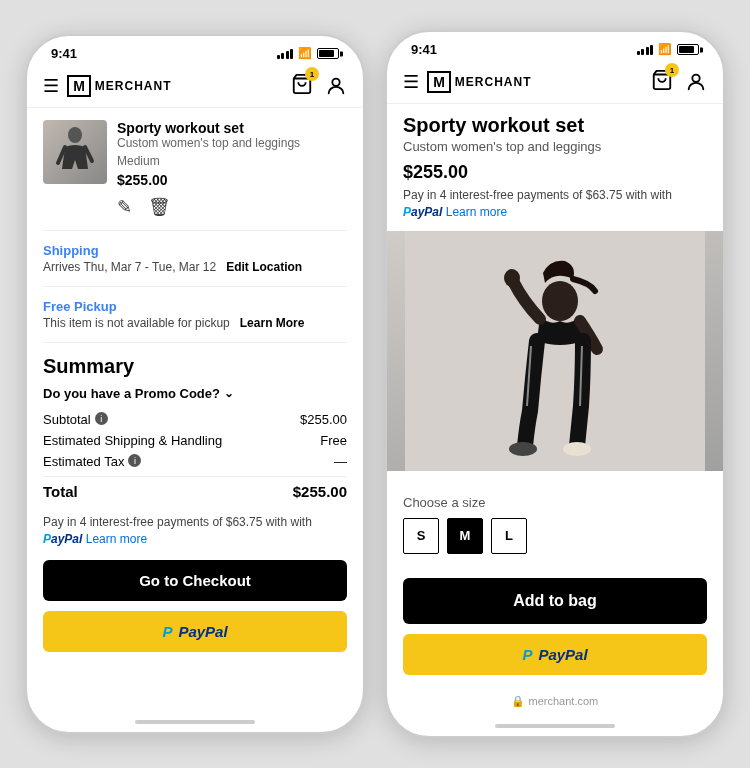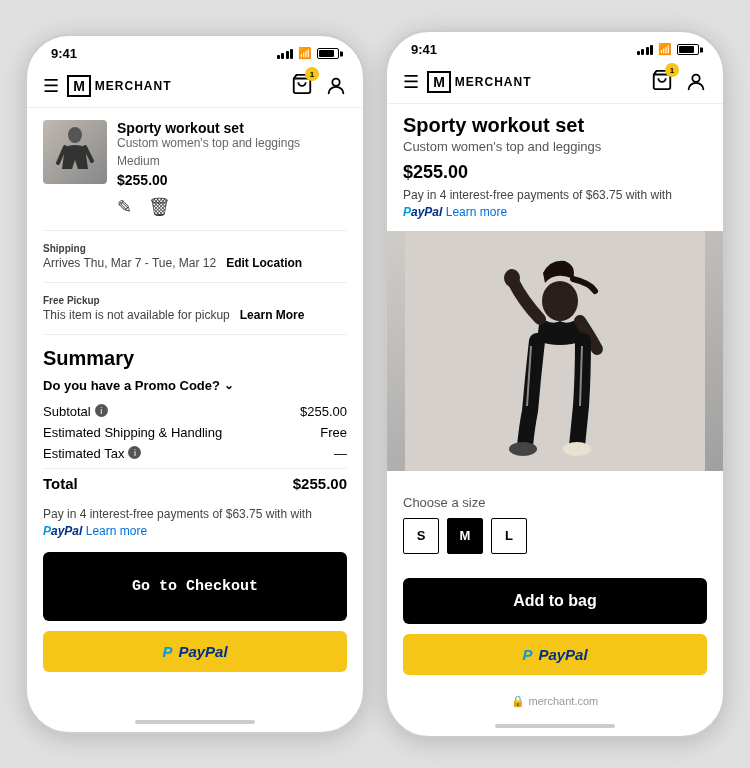--- a/index.html
+++ b/index.html
@@ -91,44 +91,44 @@
     }
     .product-info { flex: 1; }
     .product-name { font-size: 14px; font-weight: 700; }
     .product-subtitle { font-size: 12px; color: #666; }
     .product-size { font-size: 12px; color: #666; margin-top: 4px; }
     .product-price { font-size: 14px; font-weight: 700; margin-top: 4px; }
     .item-actions { display: flex; gap: 16px; margin-top: 8px; }
     .action-icon { font-size: 18px; cursor: pointer; color: #333; }
 
     .section-row { margin-bottom: 12px; padding-bottom: 12px; border-bottom: 1px solid #eee; }
-    .section-label { font-size: 10px; font-weight: 700; color: #404040; margin-bottom: 2px; }
+    .section-label { font-size: 13px; font-weight: 700; color: #3b82f6; margin-bottom: 2px; }
     .section-value { font-size: 12px; color: #444; }
     .section-link { font-size: 12px; font-weight: 700; color: #000; cursor: pointer; }
 
     .summary-section { margin-bottom: 12px; }
     .summary-title { font-size: 20px; font-weight: 900; margin-bottom: 8px; }
     .promo-row { display: flex; align-items: flex-start; margin-bottom: 8px; font-size: 13px; font-weight: 600; cursor: pointer; }
     .promo-chevron { margin-left: 4px; font-size: 12px; }
     .summary-line { display: flex; justify-content: space-between; font-size: 13px; padding: 3px 0; }
     .summary-line-label { display: flex; gap: 4px; }
     .info-dot {
       width: 13px; height: 13px; border-radius: 50%; background: #555; color: #fff;
       font-size: 9px; display: inline-flex; align-items: center; justify-content: center;
       cursor: pointer;
     }
     .total-line { display: flex; justify-content: space-between; font-size: 15px; font-weight: 700; padding: 6px 0; border-top: 1px solid #eee; margin-top: 4px; }
     .paypal-note { font-size: 12px; color: #444; margin: 8px 0; line-height: 1.4; }
     .paypal-brand { font-weight: 900; font-style: italic; color: #003087; }
     .paypal-learn { color: #0070e0; cursor: pointer; text-decoration: none; }
 
     .btn-checkout {
-      width: 100%; padding: 26px; background: #000; color: #fff;
+      width: 100%; padding: 12px; background: #000; color: #fff;
       font-size: 15px; font-weight: 700; border: none; border-radius: 6px;
-      cursor: pointer; margin-bottom: 10px; font-family: Liberation Mono, monospace;
+      cursor: pointer; margin-bottom: 10px;
     }
     .btn-paypal {
       width: 100%; padding: 12px; background: #f5c518; color: #003087;
       font-size: 15px; font-weight: 700; border: none; border-radius: 6px;
       cursor: pointer; display: flex; align-items: center; justify-content: center; gap: 6px;
     }
     .paypal-p { color: #009cde; font-style: italic; font-weight: 900; }
     .paypal-rest { color: #003087; font-style: italic; font-weight: 900; }
 
     

